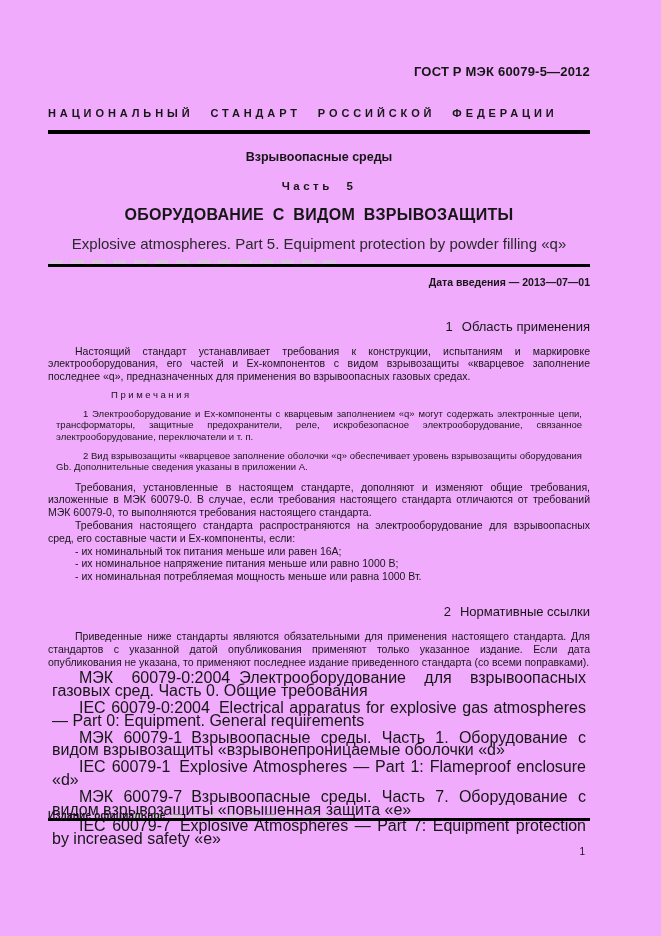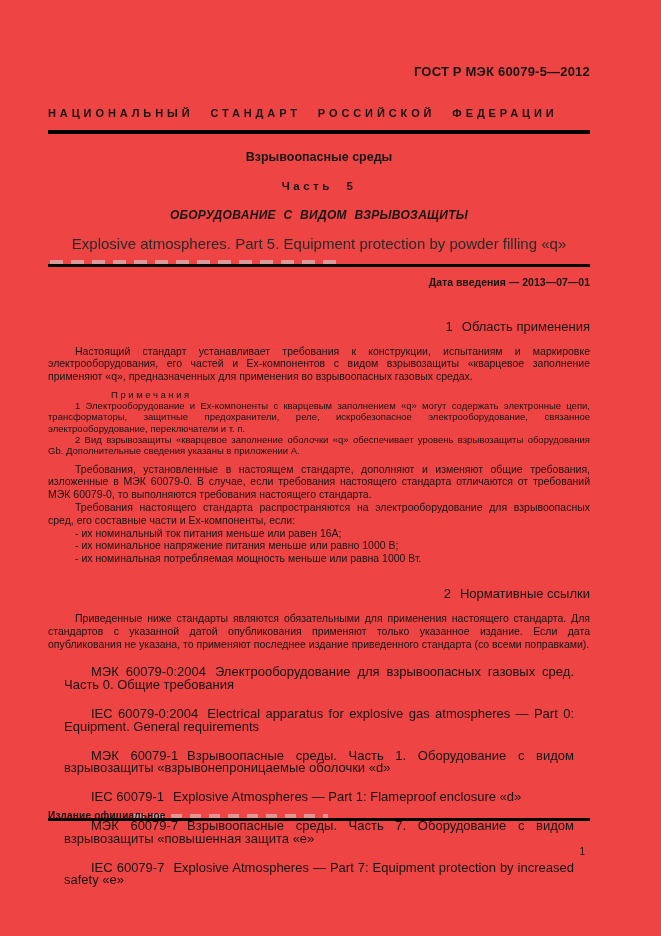--- a/index.html
+++ b/index.html
@@ -6,21 +6,21 @@
   body {
     width: 661px; height: 936px;
     background: #ffffff;
     font-family: "Liberation Sans", sans-serif;
     color: #161616;
     -webkit-font-smoothing: antialiased;
   }
   .page {
     position: relative;
     width: 661px; height: 936px;
-    background: #ef4444;
+    background: #f0abfc;
     overflow: hidden;
   }
   .content {
     position: absolute;
     left: 48px; right: 71px; top: 0;
   }
   .doc-code {
     margin-top: 64px;
     text-align: right;
     font-weight: bold;
@@ -52,26 +52,25 @@
   .part {
     margin-top: 14px;
     font-size: 11.5px;
     font-weight: bold;
     letter-spacing: 3.5px;
     word-spacing: 7px;
     line-height: 14px;
   }
   .main-title {
     margin-top: 14px;
-    font-size: 12px;
+    font-size: 16px;
     font-weight: bold;
     line-height: 16.5px;
     letter-spacing: 0.3px;
     word-spacing: 4px;
-    font-style: italic;
   }
   .title-en {
     margin-top: 14px;
     font-size: 15px;
     line-height: 12px;
     color: #2a2a2a;
   }
   .rule-mid {
     height: 3px;
     background: #000;
@@ -118,35 +117,35 @@
     line-height: 11.3px;
   }
   .notes-label {
     margin: 0 0 0 27px;
     letter-spacing: 2.6px;
     padding-left: 36px;
   }
   p.note {
     text-align: justify;
     text-indent: 27px;
-    margin: 0;
+    margin: 8px;
   }
   p.bullet {
     font-size: 10.5px;
     line-height: 12.8px;
     text-indent: 27px;
     margin: 0;
   }
   .refs { margin-top: 0; }
   p.ref {
-    font-size: 13px;
+    font-size: 16px;
     line-height: 12.8px;
     text-align: justify;
     text-indent: 27px;
-    margin: 16px;
+    margin: 4px;
   }
   .ref-code { margin-right: 9px; }
   .footer-rule {
     position: absolute;
     left: 48px; right: 71px; top: 818px;
     height: 3px;
     background: #000;
   }
   .artifact-footer {
     position: absolute;
@@ -192,21 +191,21 @@
     </div>
 
     <div class="rule-mid">
       <div class="artifact-mid"></div>
     </div>
 
     <div class="date-line">Дата введения — 2013—07—01</div>
 
     <h2 class="sec-heading mt-sec1"><span class="num">1</span><span>Область применения</span></h2>
 
-    <p class="body first">Настоящий стандарт устанавливает требования к конструкции, испытаниям и маркировке электрооборудования, его частей и Ex-компонентов с видом взрывозащиты «кварцевое заполнение применяют «q», предназначенных для применения во взрывоопасных газовых средах.</p>
+    <p class="body first">Настоящий стандарт устанавливает требования к конструкции, испытаниям и маркировке электрооборудования, его частей и Ex-компонентов с видом взрывозащиты «кварцевое заполнение последнее «q», предназначенных для применения во взрывоопасных газовых средах.</p>
 
     <div class="notes">
       <p class="notes-label">Примечания</p>
       <p class="note">1 Электрооборудование и Ex-компоненты с кварцевым заполнением «q» могут содержать электронные цепи, трансформаторы, защитные предохранители, реле, искробезопасное электрооборудование, связанное электрооборудование, переключатели и т. п.</p>
       <p class="note">2 Вид взрывозащиты «кварцевое заполнение оболочки «q» обеспечивает уровень взрывозащиты оборудования Gb. Дополнительные сведения указаны в приложении А.</p>
     </div>
 
     <p class="body after-notes">Требования, установленные в настоящем стандарте, дополняют и изменяют общие требования, изложенные в МЭК 60079-0. В случае, если требования настоящего стандарта отличаются от требований МЭК 60079-0, то выполняются требования настоящего стандарта.</p>
     <p class="body">Требования настоящего стандарта распространяются на электрооборудование для взрывоопасных сред, его составные части и Ex-компоненты, если:</p>
 

